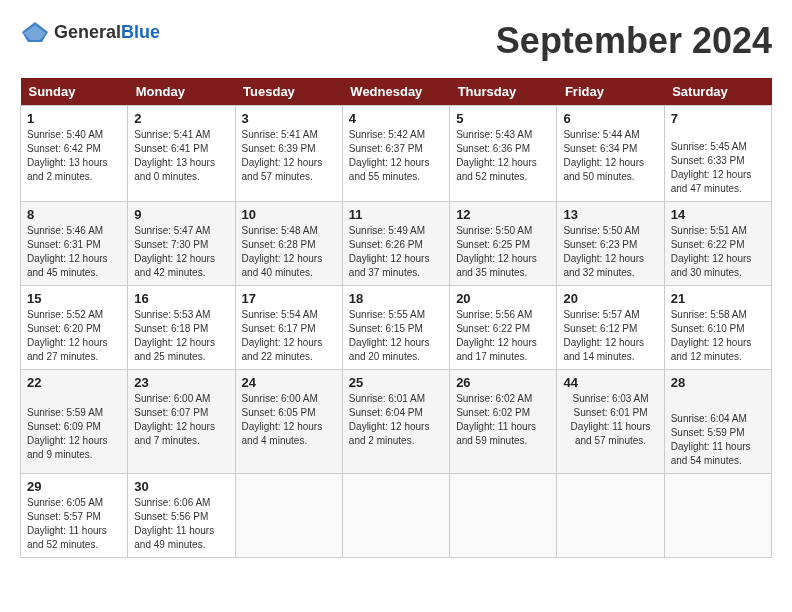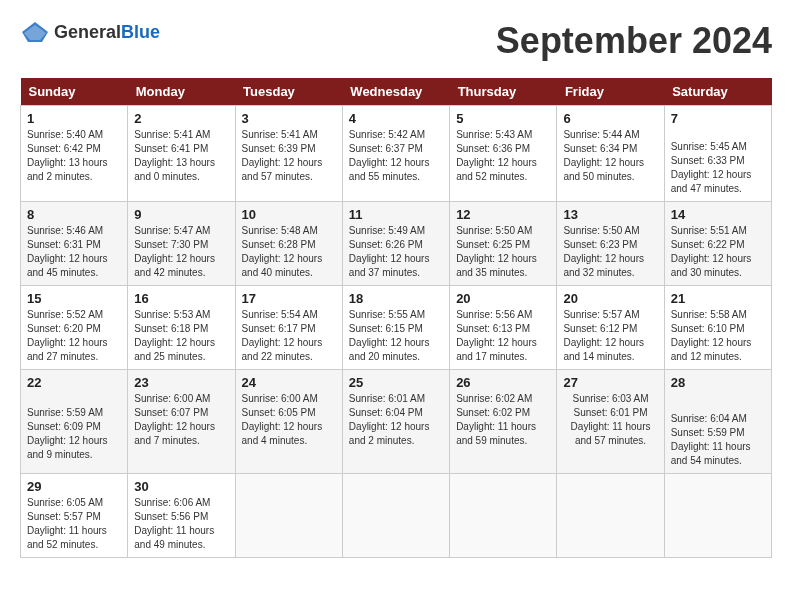--- a/index.html
+++ b/index.html
@@ -220,21 +220,21 @@
         </td>
         <td>
           <span class="day-number">18</span>
           <div class="day-info" style="white-space: pre-line;">Sunrise: 5:55 AM
 Sunset: 6:15 PM
 Daylight: 12 hours and 20 minutes.</div>
         </td>
         <td>
           <span class="day-number">20</span>
           <div class="day-info" style="white-space: pre-line;">Sunrise: 5:56 AM
-Sunset: 6:13 PM
+Sunset: 6:22 PM
 Daylight: 12 hours and 17 minutes.</div>
         </td>
         <td>
           <span class="day-number">20</span>
           <div class="day-info" style="white-space: pre-line;">Sunrise: 5:57 AM
 Sunset: 6:12 PM
 Daylight: 12 hours and 14 minutes.</div>
         </td>
         <td>
           <span class="day-number">21</span>
@@ -268,21 +268,21 @@
 Sunset: 6:04 PM
 Daylight: 12 hours and 2 minutes.</div>
         </td>
         <td>
           <span class="day-number">26</span>
           <div class="day-info" style="white-space: pre-line;">Sunrise: 6:02 AM
 Sunset: 6:02 PM
 Daylight: 11 hours and 59 minutes.</div>
         </td>
         <td>
-          <span class="day-number">27</span>
+          <span class="day-number">44</span>
           <div class="day-info" style="white-space: pre-line; text-align: center;">Sunrise: 6:03 AM
 Sunset: 6:01 PM
 Daylight: 11 hours and 57 minutes.</div>
         </td>
         <td>
           <span class="day-number">28</span>
           <div class="day-info" style="white-space: pre-line; margin-top: 22px;">Sunrise: 6:04 AM
 Sunset: 5:59 PM
 Daylight: 11 hours and 54 minutes.</div>
         </td>

